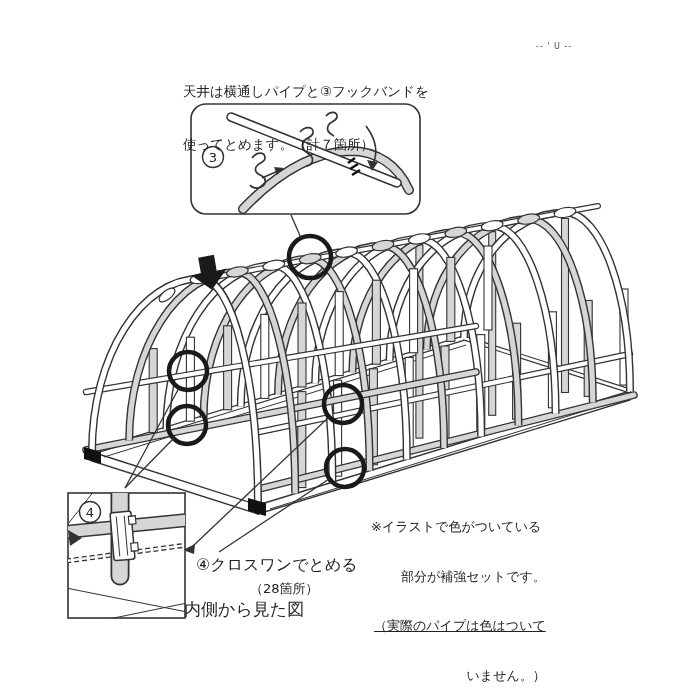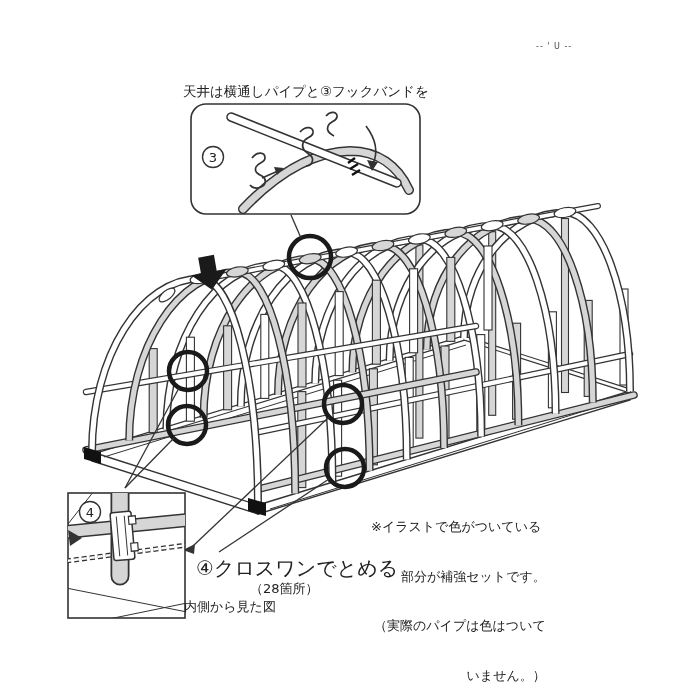--- a/index.html
+++ b/index.html
@@ -4,24 +4,24 @@
 <style>
   html,body{margin:0;padding:0;background:#fff;}
   #stage{position:relative;width:700px;height:700px;background:#fff;overflow:hidden;
          font-family:"DejaVu Sans","Liberation Sans",sans-serif;color:#222;}
   #drawing{position:absolute;left:0;top:0;}
   .txt{position:absolute;white-space:pre;color:#222;}
   .note-top{left:183px;top:48px;font-size:13.5px;line-height:17.5px;}
   .frag{left:536px;top:42px;font-size:8px;letter-spacing:1px;color:#444;}
   .note-reinforce{left:371px;top:486px;font-size:13px;line-height:16.5px;}
   .note-reinforce .ind1{padding-left:13px;text-align:right;}
-  .note-reinforce .ind2{padding-left:3px;}
-  .crossone-title{left:196px;top:555px;font-size:20px;}
+  .note-reinforce .ind2{padding-left:3px;text-decoration:underline;}
+  .crossone-title{left:196px;top:555px;font-size:16px;}
   .crossone-count{left:250px;top:580px;font-size:13px;}
-  .inside-view{left:184px;top:598px;font-size:13px;}
+  .inside-view{left:184px;top:598px;font-size:17px;}
 </style>
 </head>
 <body>
 
 <div id="stage">
 
   <svg id="drawing" width="700" height="700" viewBox="0 0 700 700">
 
     <g id="base">
       <polygon points="92,452 258,505 258,514 92,461" fill="#fff" stroke="#333" stroke-width="1.4"></polygon>
@@ -199,20 +199,21 @@
       </g>
       <circle cx="90" cy="512" r="10.5" fill="#fff" stroke="#333" stroke-width="1.4"></circle>
       <text x="90" y="517" text-anchor="middle" font-size="13" fill="#222">4</text>
     </g>
   </svg>
 
   <div class="txt frag">-- ' U --</div>
 
   <div class="txt note-top">
     <div>天井は横通しパイプと③フックバンドを</div>
+    <div>使ってとめます。（計７箇所）</div>
   </div>
 
   <div class="txt note-reinforce">
     <div>※イラストで色がついている</div>
     <div class="ind1">部分が補強セットです。</div>
     <div class="ind2">（実際のパイプは色はついて</div>
     <div class="ind1">いません。）</div>
   </div>
 
   <div class="txt crossone-title">④クロスワンでとめる</div>

